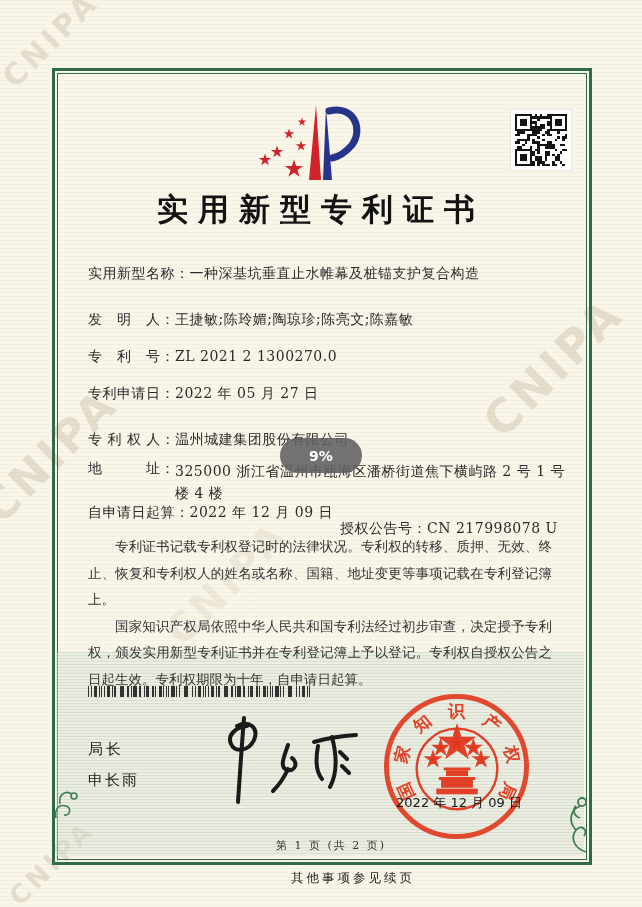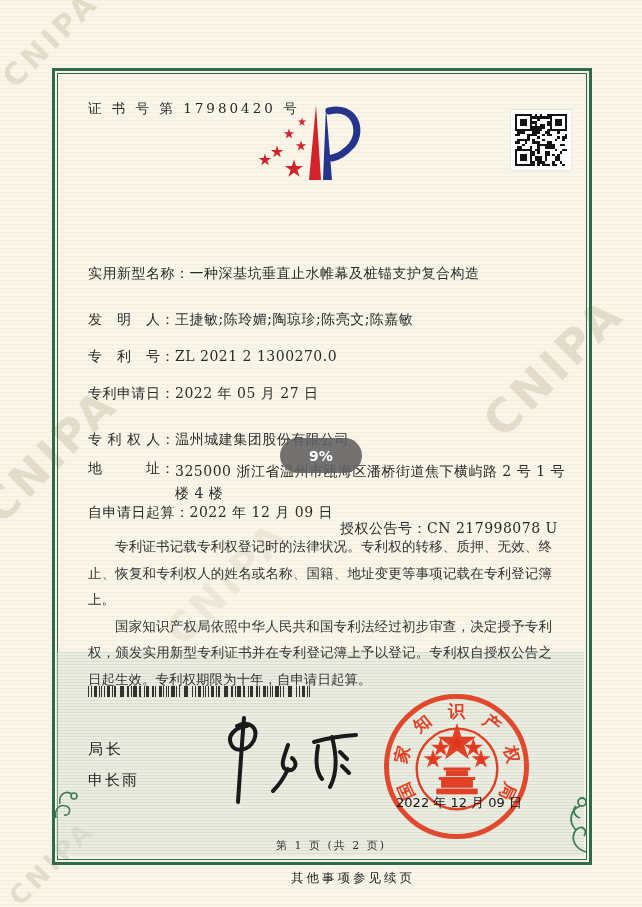--- a/index.html
+++ b/index.html
@@ -80,21 +80,20 @@
   <div class="wm wm1">CNIPA</div>
   <div class="wm wm2">CNIPA</div>
   <div class="wm wm3">CNIPA</div>
   <div class="wm wm4">CNIPA</div>
   <div class="wm wm5">CNIPA</div>
 
   <div class="frame"></div>
   <div class="band"></div>
 
   <div class="content">
-    <div class="cert-no">证 书 号 第 17980420 号</div>
 
     <svg class="logo" viewBox="0 0 116 92">
       <defs>
           <path id="st" d="M0,-1 L0.588,0.809 L-0.951,-0.309 L0.951,-0.309 L-0.588,0.809 Z" fill="#d2222a"></path>
         </defs>
       <use href="#st" transform="translate(50,28) scale(4.5)"></use>
       <use href="#st" transform="translate(37,40) scale(5.5)"></use>
       <use href="#st" transform="translate(49,52) scale(5.5)"></use>
       <use href="#st" transform="translate(25,58) scale(6.5)"></use>
       <use href="#st" transform="translate(13,66) scale(6.5)"></use>
@@ -329,20 +328,21 @@
           <div style="grid-area: 21 / 10;"></div>
           <div style="grid-area: 21 / 12;"></div>
           <div style="grid-area: 21 / 13;"></div>
           <div style="grid-area: 21 / 14;"></div>
           <div style="grid-area: 21 / 16;"></div>
           <div style="grid-area: 21 / 17;"></div>
           <div style="grid-area: 21 / 20;"></div>
         </div>
     </div>
 
+    <div class="title">实用新型专利证书</div>
 
     <div class="row r2"><span class="lab">发　明　人：</span><span class="val">王捷敏;陈玲媚;陶琼珍;陈亮文;陈嘉敏</span></div>
     <div class="row r1"><span class="lab">实用新型名称：</span><span class="val">一种深基坑垂直止水帷幕及桩锚支护复合构造</span></div>
     <div class="row r3"><span class="lab">专　利　号：</span><span class="val">ZL 2021 2 1300270.0</span></div>
     <div class="row r4"><span class="lab">专利申请日：</span><span class="val">2022 年 05 月 27 日</span></div>
     <div class="row r5"><span class="lab">专 利 权 人：</span><span class="val">温州城建集团股份有限公司</span></div>
     <div class="row r6 row-addr"><span class="lab">地　　　址：</span><span class="val">325000 浙江省温州市瓯海区潘桥街道焦下横屿路 2 号 1 号楼 4 楼</span></div>
     <div class="row r7 row7">
       <span class="lab">自申请日起算：</span><span class="val">2022 年 12 月 09 日</span>
       <span class="pair2"><span class="lab">授权公告号：</span><span class="val">CN 217998078 U</span></span>

